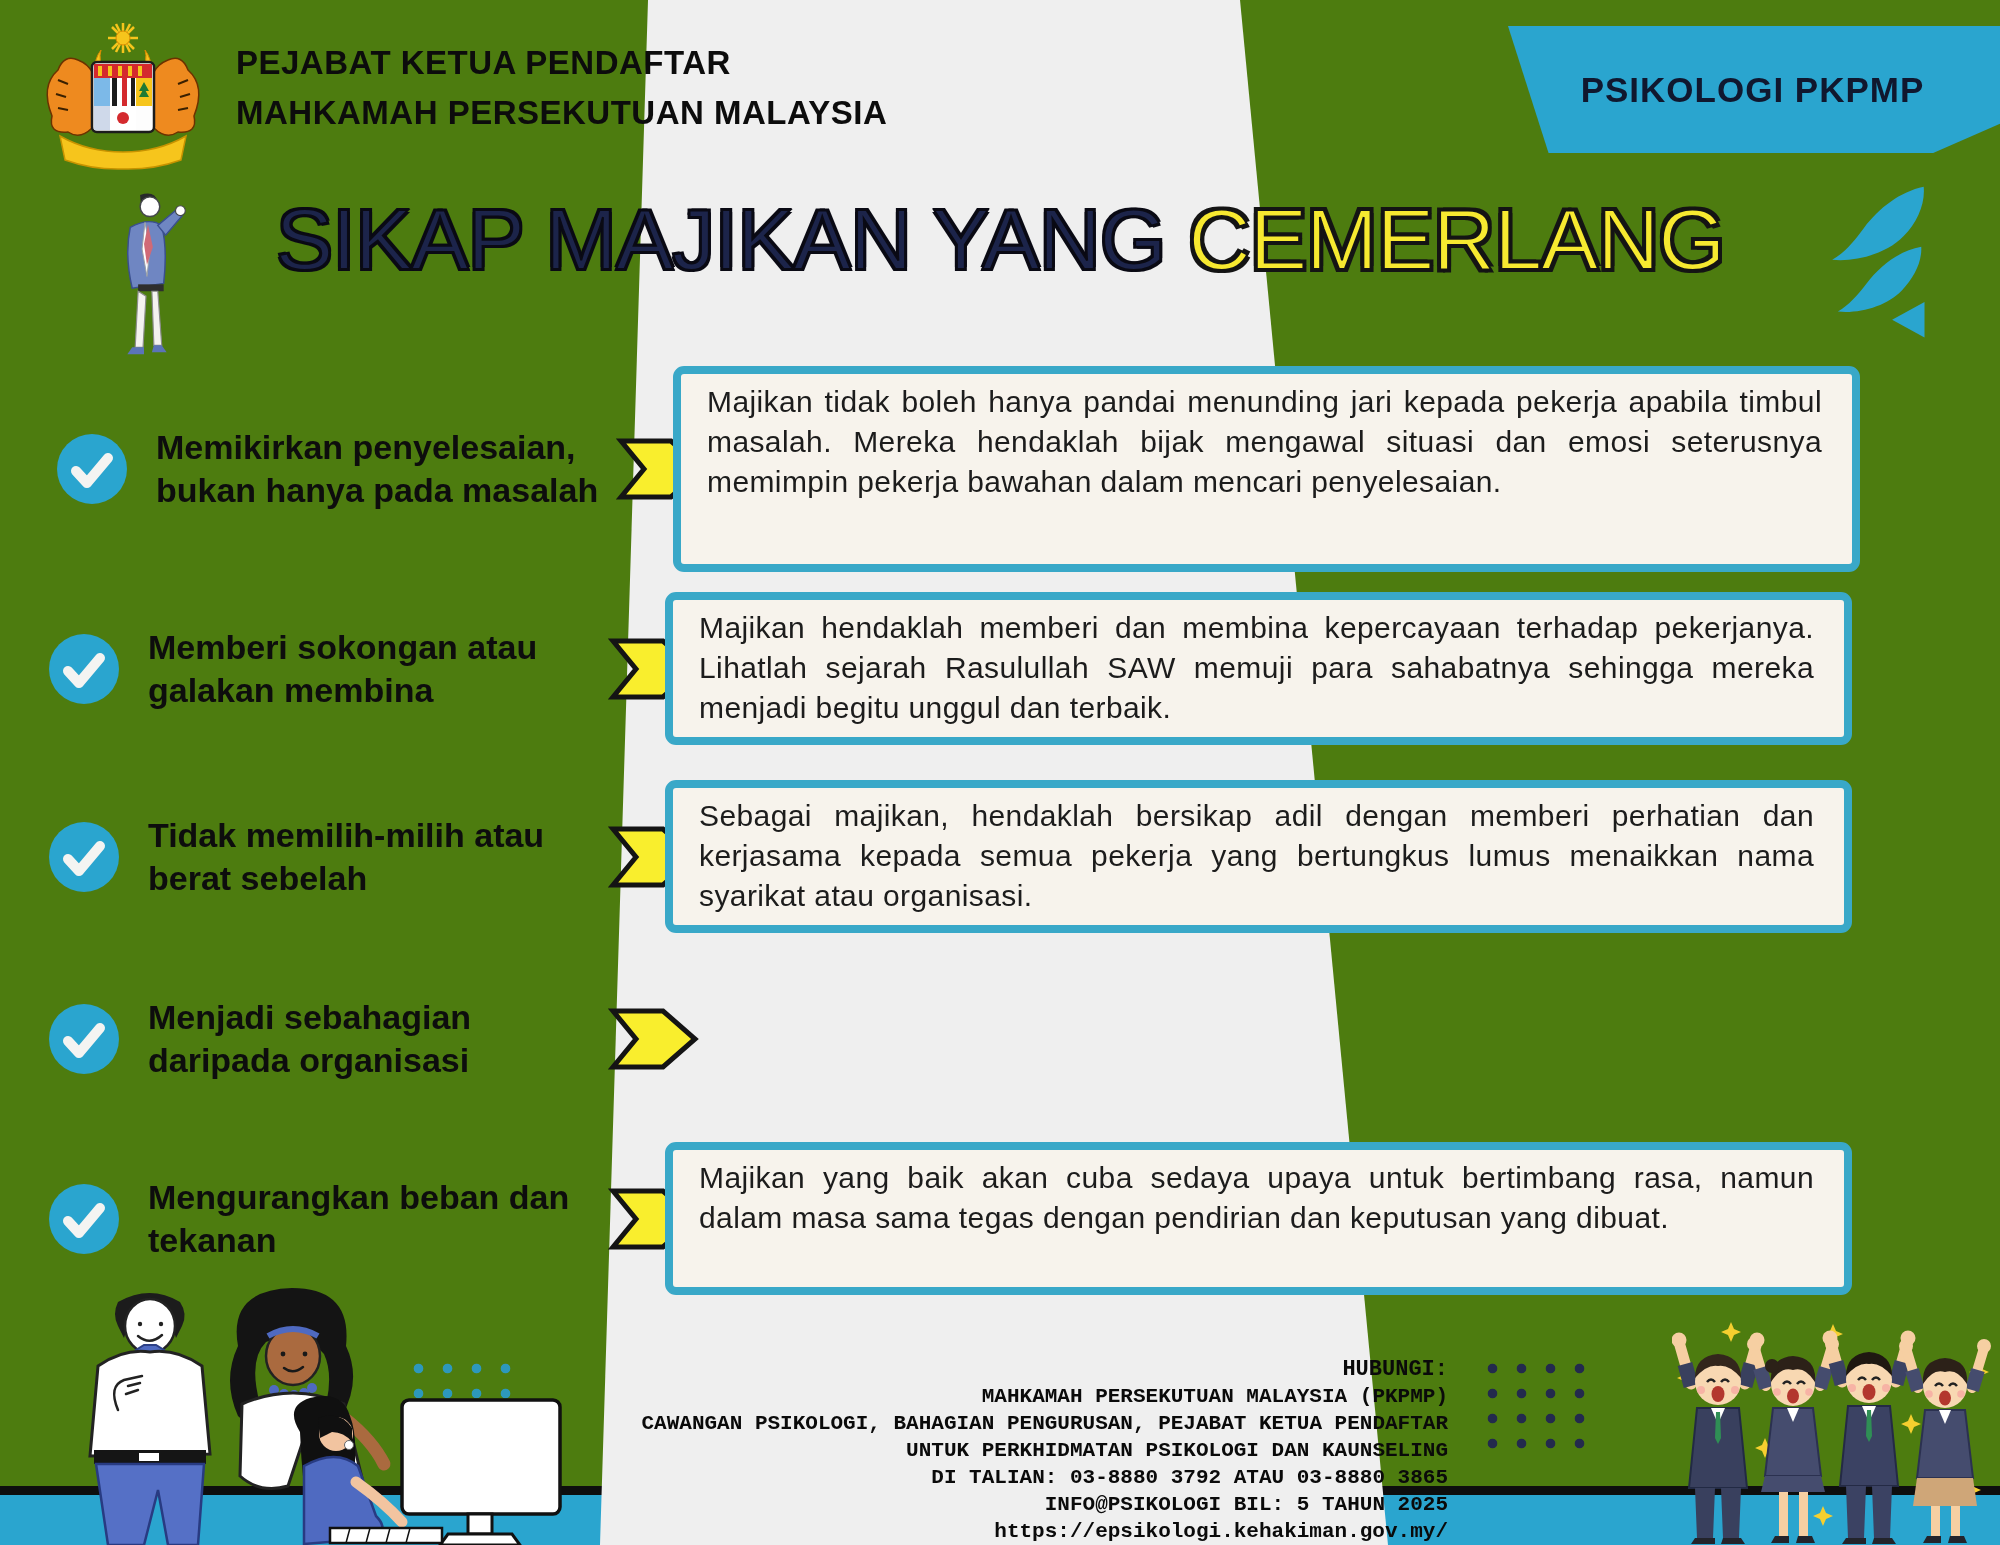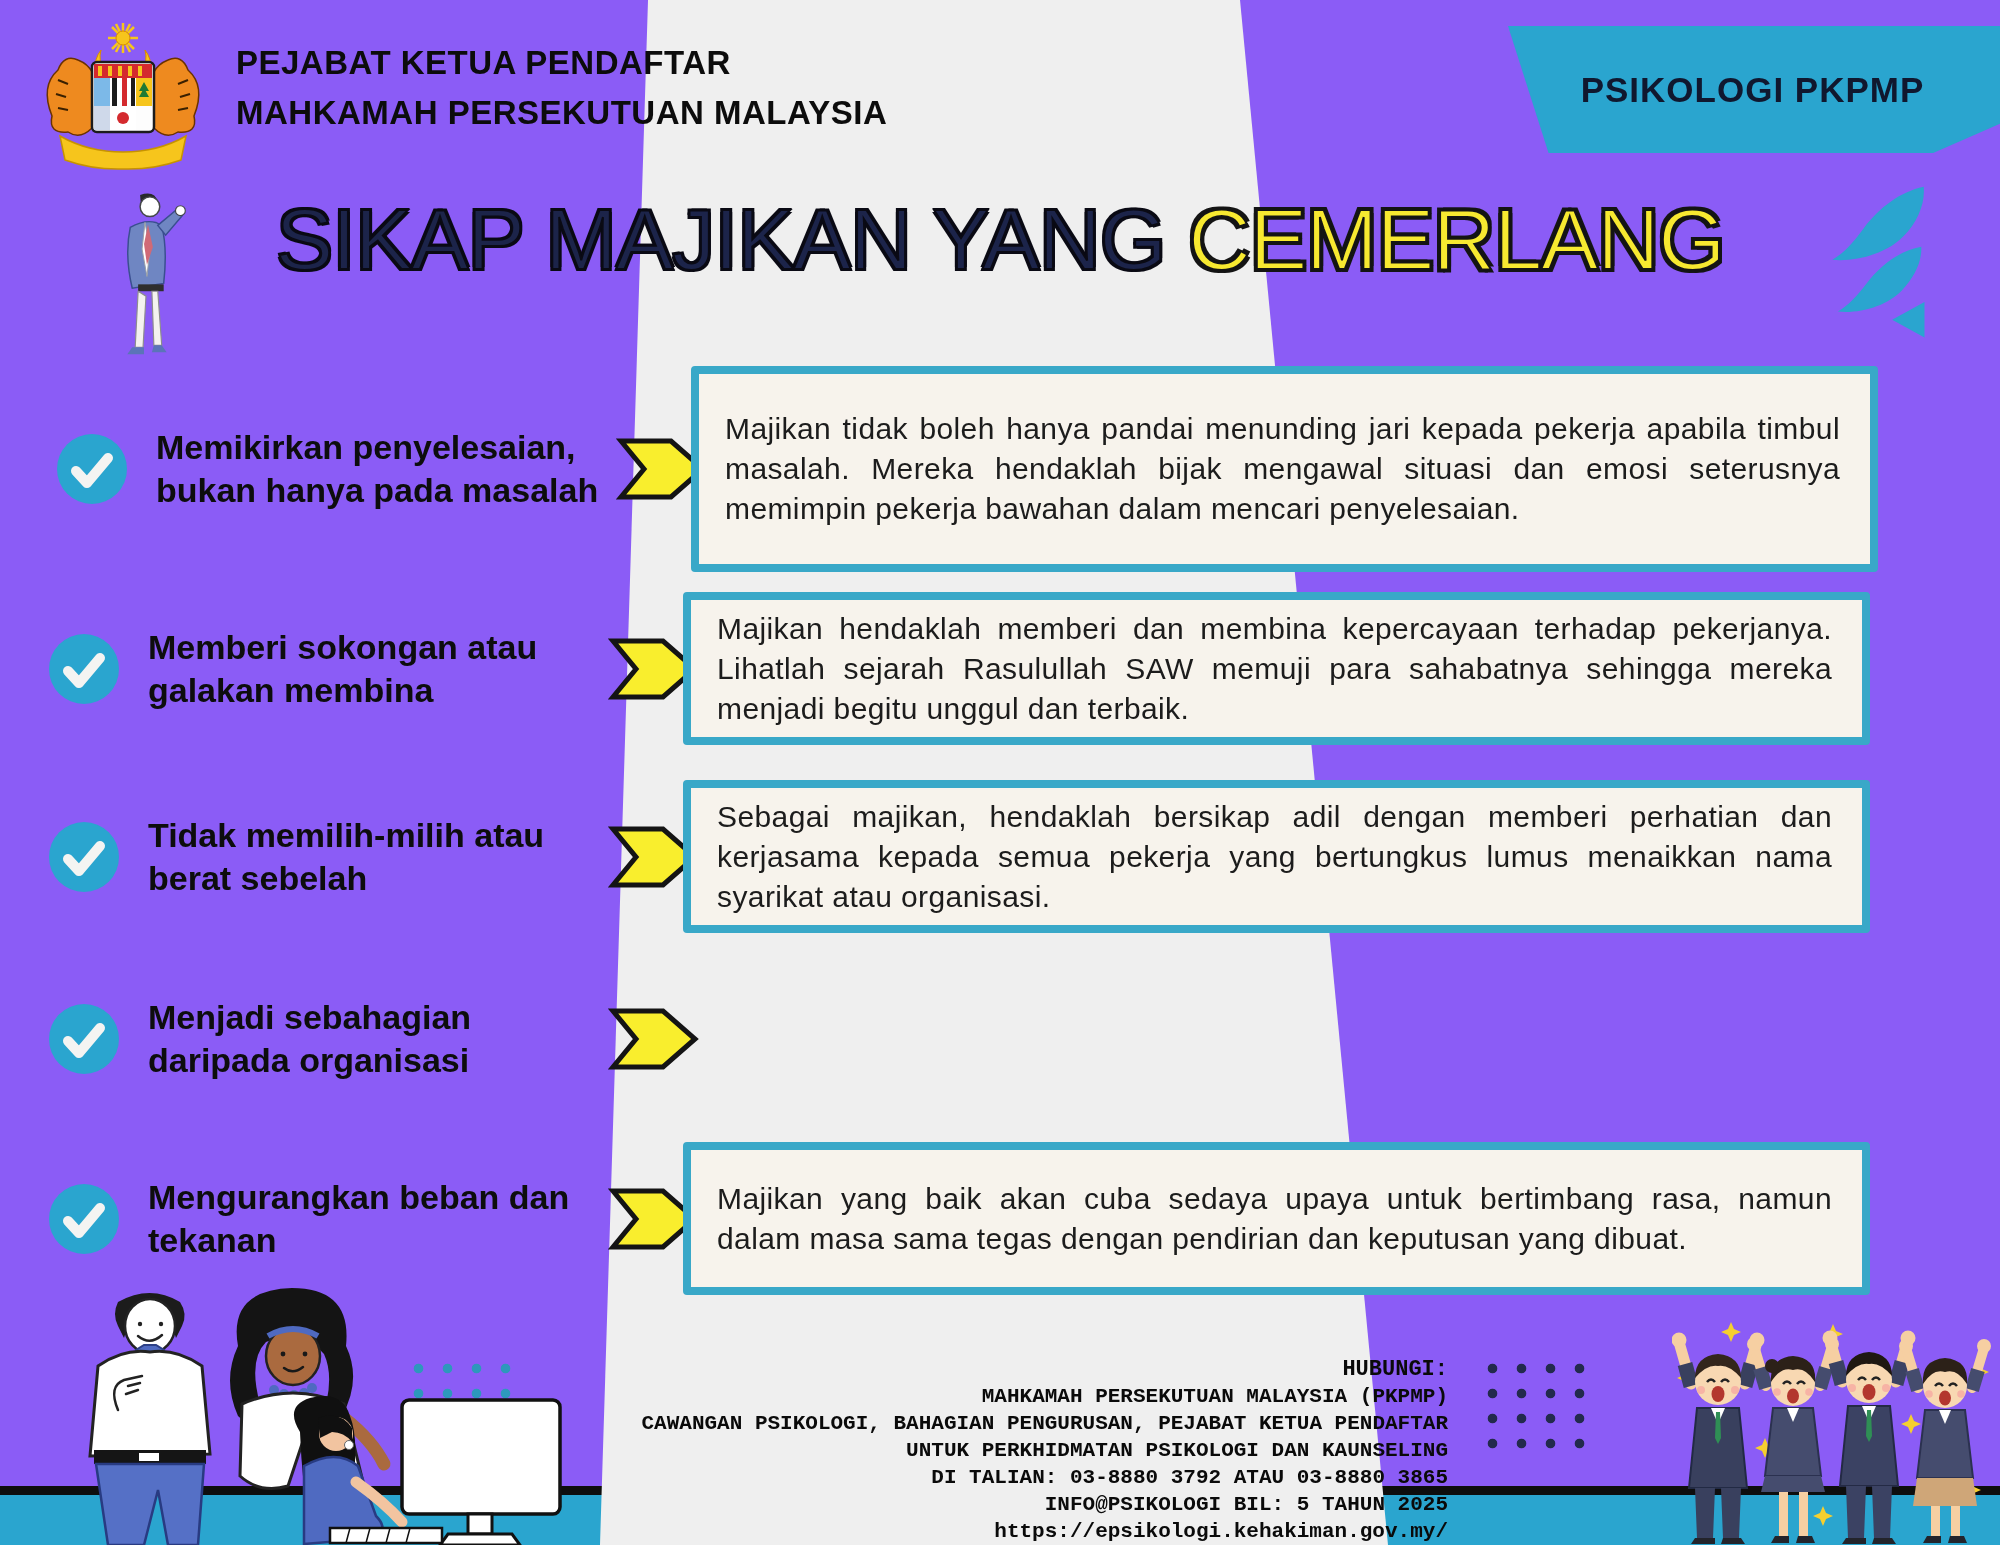--- a/index.html
+++ b/index.html
@@ -1,16 +1,16 @@
 <!DOCTYPE html>
 <html><head>
 <meta charset="utf-8">
 <style>
   html,body{margin:0;padding:0;background:#fff;}
-  .canvas{position:relative;width:2000px;height:1545px;background:#8b5cf6;overflow:hidden;
+  .canvas{position:relative;width:2000px;height:1545px;background:#4d7c0f;overflow:hidden;
           font-family:"Liberation Sans",sans-serif;}
 
   
   .bottom-bar{position:absolute;left:0;top:1486px;width:2000px;height:59px;
               background:#2aa5cf;border-top:9px solid #0e0e0e;box-sizing:border-box;z-index:1;}
   .gray-band{position:absolute;left:0;top:0;width:2000px;height:1545px;background:#efefef;
              clip-path:polygon(648px 0px,1240px 0px,1388px 1545px,600px 1545px);z-index:2;}
 
   
   .crest{position:absolute;left:38px;top:20px;width:170px;height:150px;z-index:4;}
@@ -30,23 +30,23 @@
               text-shadow:3px 3px 0 #141414,-3px 3px 0 #141414,3px -3px 0 #141414,-3px -3px 0 #141414;}
   .title-man{position:absolute;left:98px;top:190px;width:95px;height:172px;z-index:4;}
   .flame-logo{position:absolute;left:1818px;top:182px;width:115px;height:162px;z-index:4;}
 
   
   .item-row{position:absolute;left:0;width:2000px;z-index:4;}
   .check{position:absolute;left:48px;top:50%;transform:translateY(-50%);width:72px;height:72px;}
   .item-label{position:absolute;left:148px;width:445px;height:100%;display:flex;align-items:center;
               font-weight:bold;font-size:34px;line-height:1.26;color:#0d0d0d;}
   .arrow{position:absolute;left:608px;top:50%;transform:translateY(-50%);width:92px;height:66px;}
-  .desc-box{position:absolute;left:683px;width:1187px;height:100%;background:#f7f3ec;
-            border:8px solid #39a8c8;border-radius:4px;box-sizing:border-box;
-            display:flex;align-items:center;padding:8px 30px 8px 26px;}
+  .desc-box{position:absolute;left:665px;width:1187px;height:100%;background:#f7f3ec;
+            border:8px solid #39a8c8;border-radius:11px;box-sizing:border-box;
+            display:flex;align-items:flex-start;padding:8px 30px 8px 26px;}
   .desc-box p{margin:0;width:100%;font-size:30px;line-height:40px;letter-spacing:.4px;
               color:#1c1c1c;text-align:justify;}
 
   
   .contact{position:absolute;left:988px;top:1356px;transform:translateX(-50%);width:920px;
            z-index:4;text-align:right;color:#0a0a0a;font-weight:bold;font-family:Liberation Mono, monospace;}
   .contact .h{font-size:22px;line-height:27px;}
   .contact .ln{font-size:21px;line-height:27px;}
 
   

